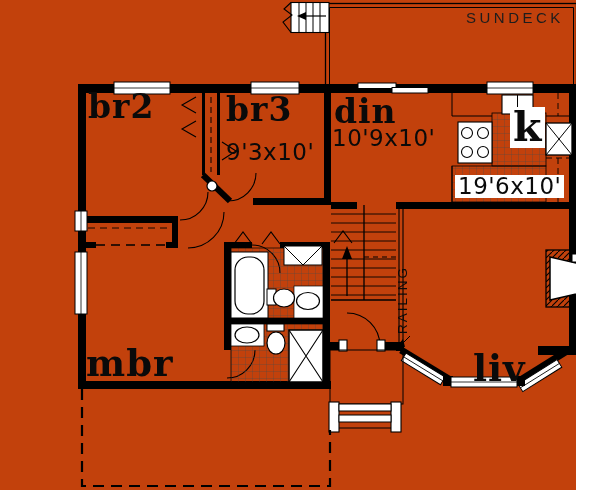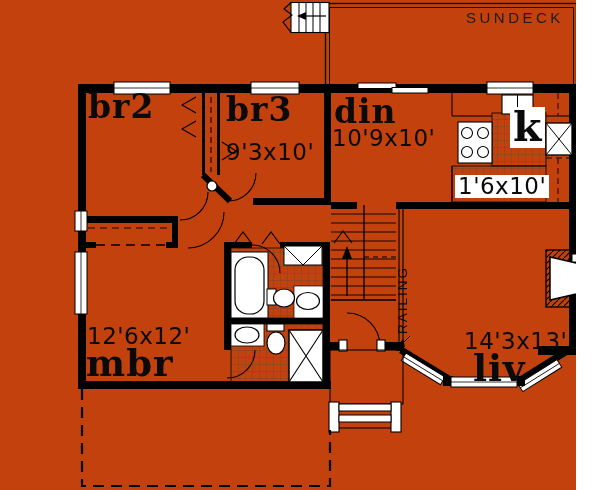--- a/index.html
+++ b/index.html
@@ -205,22 +205,20 @@
 
   <div class="lbl room-name" style="left:88px;top:90px;font-size:33px;">br2</div>
 
   <div class="lbl room-name" style="left:226px;top:93px;font-size:33px;">br3</div>
   <div class="lbl room-dims" style="left:226px;top:141px;">9'3x10'</div>
 
   <div class="lbl room-name" style="left:334px;top:95px;font-size:33px;">din</div>
   <div class="lbl room-dims" style="left:332px;top:127px;">10'9x10'</div>
 
   <div class="lbl room-name onwhite" style="left:510px;top:107px;font-size:41px;">k</div>
-  <div class="lbl room-dims onwhite" style="left:455px;top:175px;">1'6x10'</div>
-
-  <div class="lbl room-dims" style="left:87px;top:325px;">12'6x12'</div>
+  <div class="lbl room-dims onwhite" style="left:455px;top:175px;">19'6x10'</div>
+
   <div class="lbl room-name" style="left:86px;top:345px;font-size:37px;">mbr</div>
 
-  <div class="lbl room-dims" style="left:464px;top:330px;">14'3x13'6</div>
   <div class="lbl room-name" style="left:473px;top:350px;font-size:37px;">liv</div>
 
   <div class="lbl railing-label" style="left:396px;top:334px;">RAILING</div>
 </div>
 
 </body></html>

